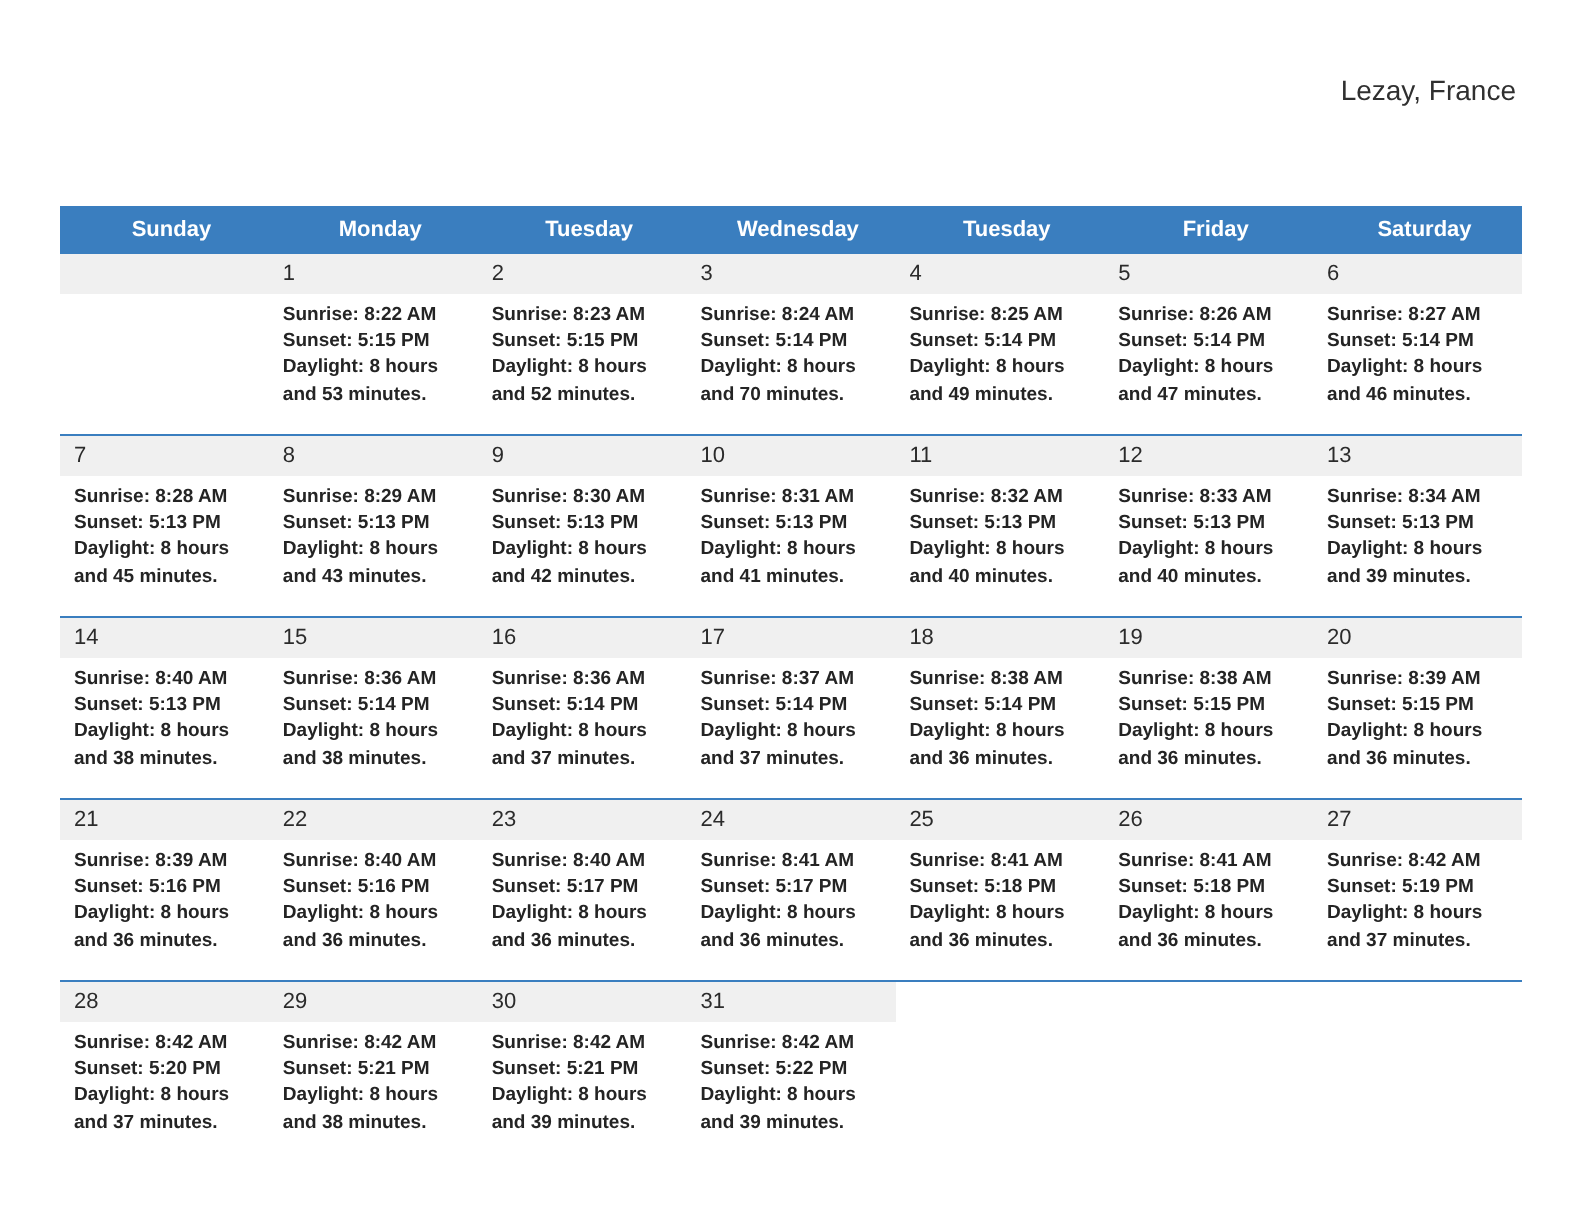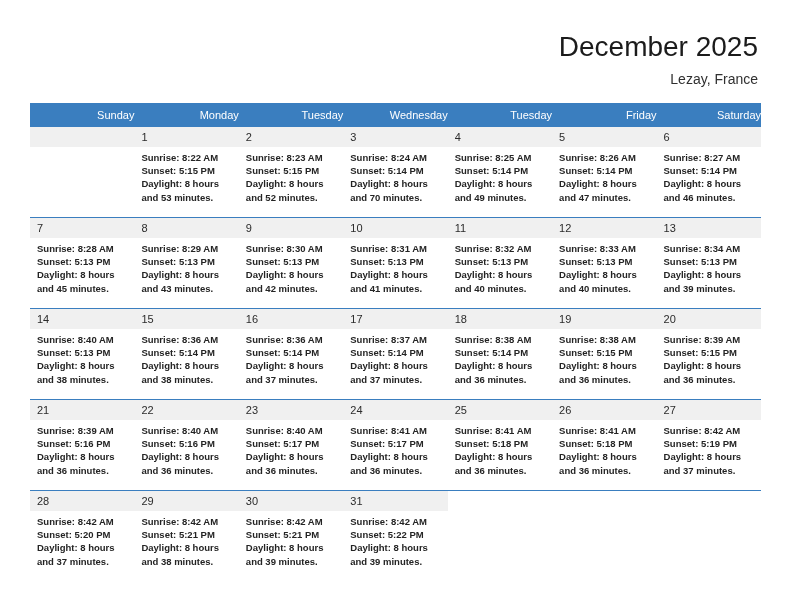--- a/index.html
+++ b/index.html
@@ -90,22 +90,22 @@
     left: 30px;
     top: 103px;
     width: 731px;
     border-collapse: collapse;
     table-layout: fixed;
   }
   .calendar th {
     background: #3a7ebf;
     color: #ffffff;
     font-size: 11px;
-    font-weight: normal;
-    text-align: right;
+    font-weight: bold;
+    text-align: center;
     padding: 5px 0 5px 7px;
     height: 14px;
     border: none;
   }
   .calendar td {
     vertical-align: top;
     padding: 0;
     border: none;
     height: 90px;
     width: 104.43px;
@@ -148,21 +148,20 @@
 </style>
 </head>
 <body>
 
 <div class="page">
 
   <div class="header">
 
 
     <div class="title-block">
-      <div class="cal-title">December 2025</div>
       <div class="cal-subtitle">Lezay, France</div>
     </div>
 
   </div>
 
   <table class="calendar">
     <thead>
       <tr id="weekday-row">
           <th>Sunday</th>
           <th>Monday</th>

